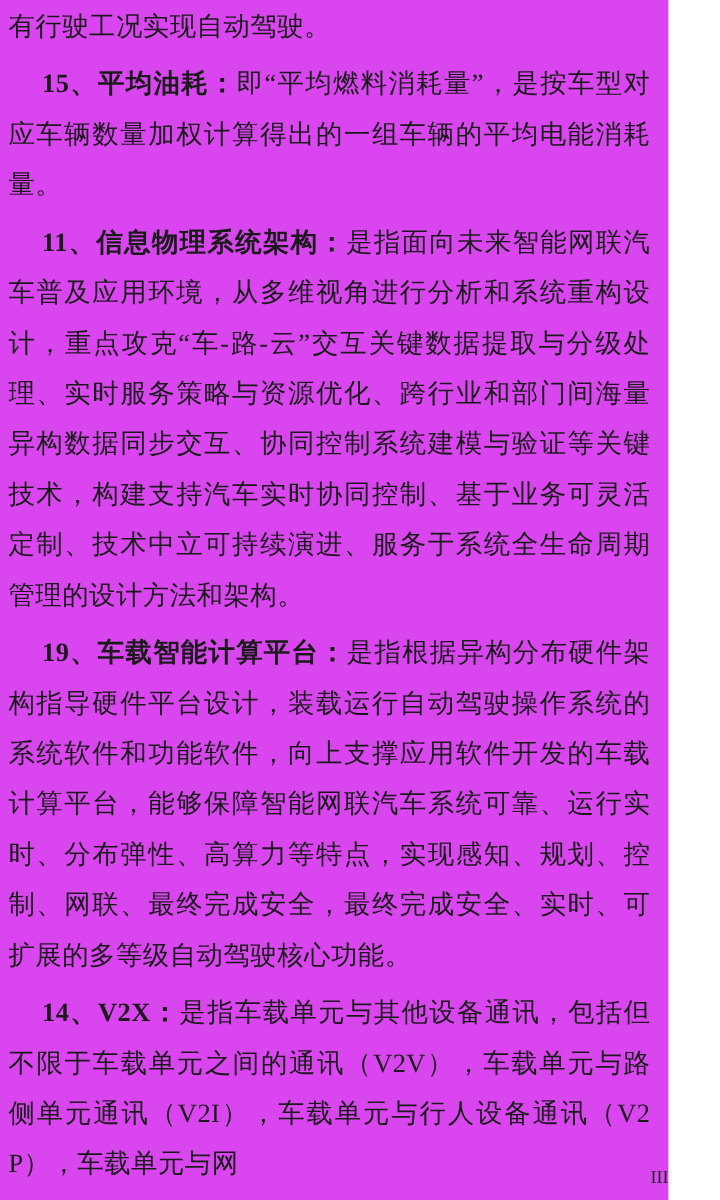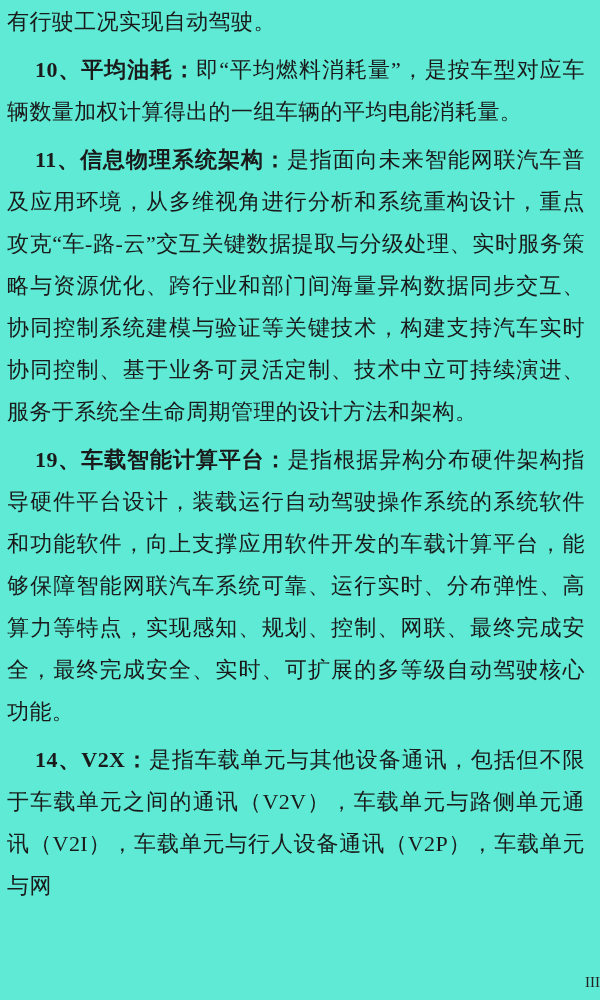--- a/index.html
+++ b/index.html
@@ -2,23 +2,23 @@
 <html><head>
 <meta charset="utf-8">
 <style>
   html, body {
     margin: 0;
     padding: 0;
     background: #ffffff;
   }
   .page {
     position: relative;
-    width: 600px;
+    width: 557px;
     height: 1000px;
-    background: #5eead4;
+    background: #d946ef;
     color: #1a1a1a;
     font-family: "Liberation Serif", "DejaVu Serif", serif;
     overflow: hidden;
     box-sizing: border-box;
   }
   .doc {
     position: absolute;
     top: 1px;
     left: 7px;
     right: 15px;
@@ -52,21 +52,21 @@
     letter-spacing: 0px;
     font-family: "Liberation Serif", "DejaVu Serif", serif;
   }
 </style>
 </head>
 <body>
 
 <div class="page">
   <div class="doc">
       <p class="para"><span class="seg">有行驶工况实现自动驾驶。</span></p>
-      <p class="para indent"><span class="seg bold">10、平均油耗：</span><span class="seg">即“平均燃料消耗量”，是按车型对应车辆数量加权计算得出的一组车辆的平均电能消耗量。</span></p>
+      <p class="para indent"><span class="seg bold">15、平均油耗：</span><span class="seg">即“平均燃料消耗量”，是按车型对应车辆数量加权计算得出的一组车辆的平均电能消耗量。</span></p>
       <p class="para indent"><span class="seg bold">11、信息物理系统架构：</span><span class="seg">是指面向未来智能网联汽车普及应用环境，从多维视角进行分析和系统重构设计，重点攻克“车-路-云”交互关键数据提取与分级处理、实时服务策略与资源优化、跨行业和部门间海量异构数据同步交互、协同控制系统建模与验证等关键技术，构建支持汽车实时协同控制、基于业务可灵活定制、技术中立可持续演进、服务于系统全生命周期管理的设计方法和架构。</span></p>
       <p class="para indent"><span class="seg bold">19、车载智能计算平台：</span><span class="seg">是指根据异构分布硬件架构指导硬件平台设计，装载运行自动驾驶操作系统的系统软件和功能软件，向上支撑应用软件开发的车载计算平台，能够保障智能网联汽车系统可靠、运行实时、分布弹性、高算力等特点，实现感知、规划、控制、网联、最终完成安全，最终完成安全、实时、可扩展的多等级自动驾驶核心功能。</span></p>
       <p class="para indent"><span class="seg bold">14、V2X：</span><span class="seg">是指车载单元与其他设备通讯，包括但不限于车载单元之间的通讯（V2V），车载单元与路侧单元通讯（V2I），车载单元与行人设备通讯（V2P），车载单元与网</span></p>
     </div>
   <div class="footer">
     <span class="page-number">III</span>
   </div>
 </div>
 
 </body></html>

